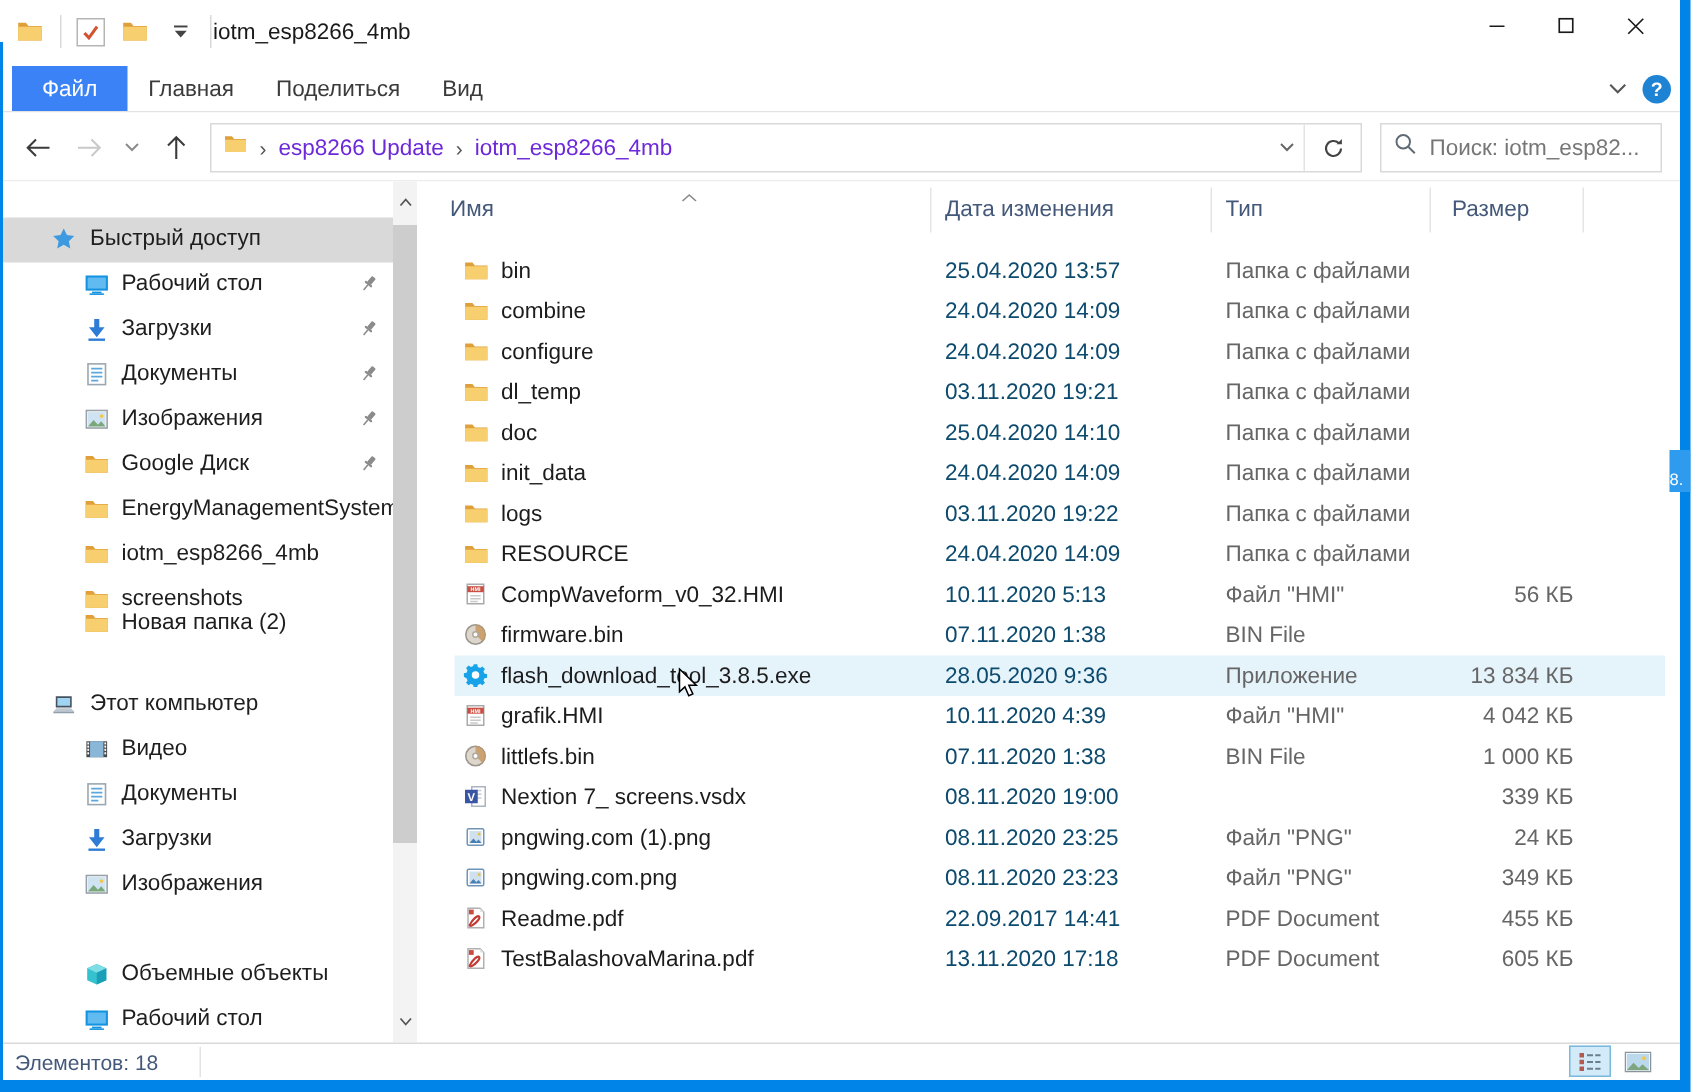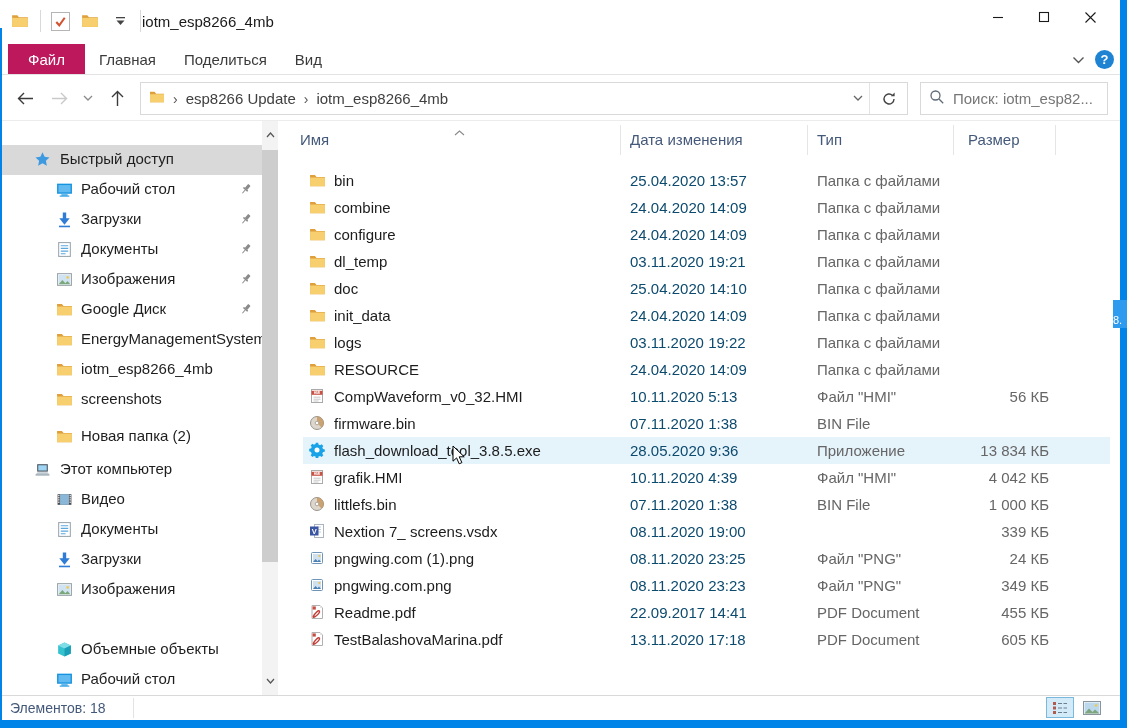--- a/index.html
+++ b/index.html
@@ -18,33 +18,33 @@
   .qat .vsep { width:1px; height:22px; background:#d9d9d9; }
   .qat-btn { width:20px; height:20px; display:flex; align-items:center; justify-content:center; }
   .check-box-icon { width:19px; height:19px; background:#fff; border:1px solid #b5b5b5; display:flex; align-items:center; justify-content:center; }
   .win-title { position:absolute; left:142px; top:13px; font-size:15px; color:#1a1a1a; white-space:nowrap; }
   .win-controls { position:absolute; right:7px; top:0; height:34px; display:flex; }
   .win-btn { width:46px; height:34px; display:flex; align-items:center; justify-content:center; }
 
   
   .tabsrow { position:absolute; left:0; top:44px; width:100%; height:31px; background:#fff; border-bottom:1px solid #e3e3e3; display:flex; align-items:stretch; padding-left:8px; }
   .tab { font-size:15px; color:#3b3b3b; padding:0 14px; display:flex; align-items:center; }
-  .tab.active { background:#be185d; color:#fff; padding:0 20px; }
+  .tab.active { background:#3b82f6; color:#fff; padding:0 20px; }
   .tabsrow-right { position:absolute; right:6px; top:44px; height:31px; display:flex; align-items:center; gap:10px; }
   .help-btn { width:19px; height:19px; border-radius:50%; background:#1f83d3; color:#fff; font-size:13px; font-weight:bold; display:flex; align-items:center; justify-content:center; }
 
   
   .toolbar { position:absolute; left:0; top:75px; width:100%; height:46px; background:#fff; border-bottom:1px solid #ececec; }
   .navbtns { position:absolute; left:12px; top:7px; height:33px; display:flex; align-items:center; gap:8px; }
   .navbtn { width:26px; height:26px; display:flex; align-items:center; justify-content:center; }
   .navbtn.small { width:16px; }
   .addressbox { position:absolute; left:140px; top:7px; width:768px; height:33px; border:1px solid #d9d9d9; background:#fff; display:flex; align-items:center; }
   .addr-main { flex:1; display:flex; align-items:center; padding-left:8px; gap:6px; overflow:hidden; }
   .crumb-sep { font-size:14px; color:#555; padding:0 2px; }
-  .crumb { font-size:15px; color:#404040; white-space:nowrap; }
+  .crumb { font-size:15px; color:#6d28d9; white-space:nowrap; }
   .addr-chevron { width:22px; height:100%; display:flex; align-items:center; justify-content:center; }
   .addr-refresh { width:38px; height:100%; border-left:1px solid #e3e3e3; display:flex; align-items:center; justify-content:center; }
   .searchbox { position:absolute; left:920px; top:7px; width:188px; height:33px; border:1px solid #d9d9d9; background:#fff; display:flex; align-items:center; padding:0 8px; gap:8px; }
   .searchbox input { border:none; outline:none; width:100%; font-size:15px; font-family:"Liberation Sans",sans-serif; color:#1a1a1a; }
   .searchbox input::placeholder { color:#767676; opacity:1; }
 
   
   .content { position:absolute; left:0; top:121px; width:100%; height:574px; background:#fff; }
 
   .sidebar { position:absolute; left:0; top:0; width:296px; height:574px; overflow:hidden; }
@@ -313,21 +313,21 @@
             </svg></span>
           <span class="s-label">iotm_esp8266_4mb</span>
         </div>
         <div class="side-item lvl1" style="top: 264px;">
           <span class="s-icon"><svg width="17" height="17" viewBox="0 0 16 16">
               <path d="M1 2.8h4.6l1.5 1.9H15v8.6H1z" fill="#dfa03c"></path>
               <path d="M1 5.2h14v8.1H1z" fill="#f7cf6e"></path>
             </svg></span>
           <span class="s-label">screenshots</span>
         </div>
-        <div class="side-item lvl1" style="top: 301px;">
+        <div class="side-item lvl1" style="top: 280px;">
           <span class="s-icon"><svg width="17" height="17" viewBox="0 0 16 16">
               <path d="M1 2.8h4.6l1.5 1.9H15v8.6H1z" fill="#dfa03c"></path>
               <path d="M1 5.2h14v8.1H1z" fill="#f7cf6e"></path>
             </svg></span>
           <span class="s-label">Новая папка (2)</span>
         </div>
         <div class="side-item lvl0" style="top: 334px;">
           <span class="s-icon"><svg width="17" height="17" viewBox="0 0 16 16">
               <path d="M3 3h10v7H3z" fill="#46525e"></path>
               <path d="M4 4h8v5H4z" fill="#9fd4f2"></path>

